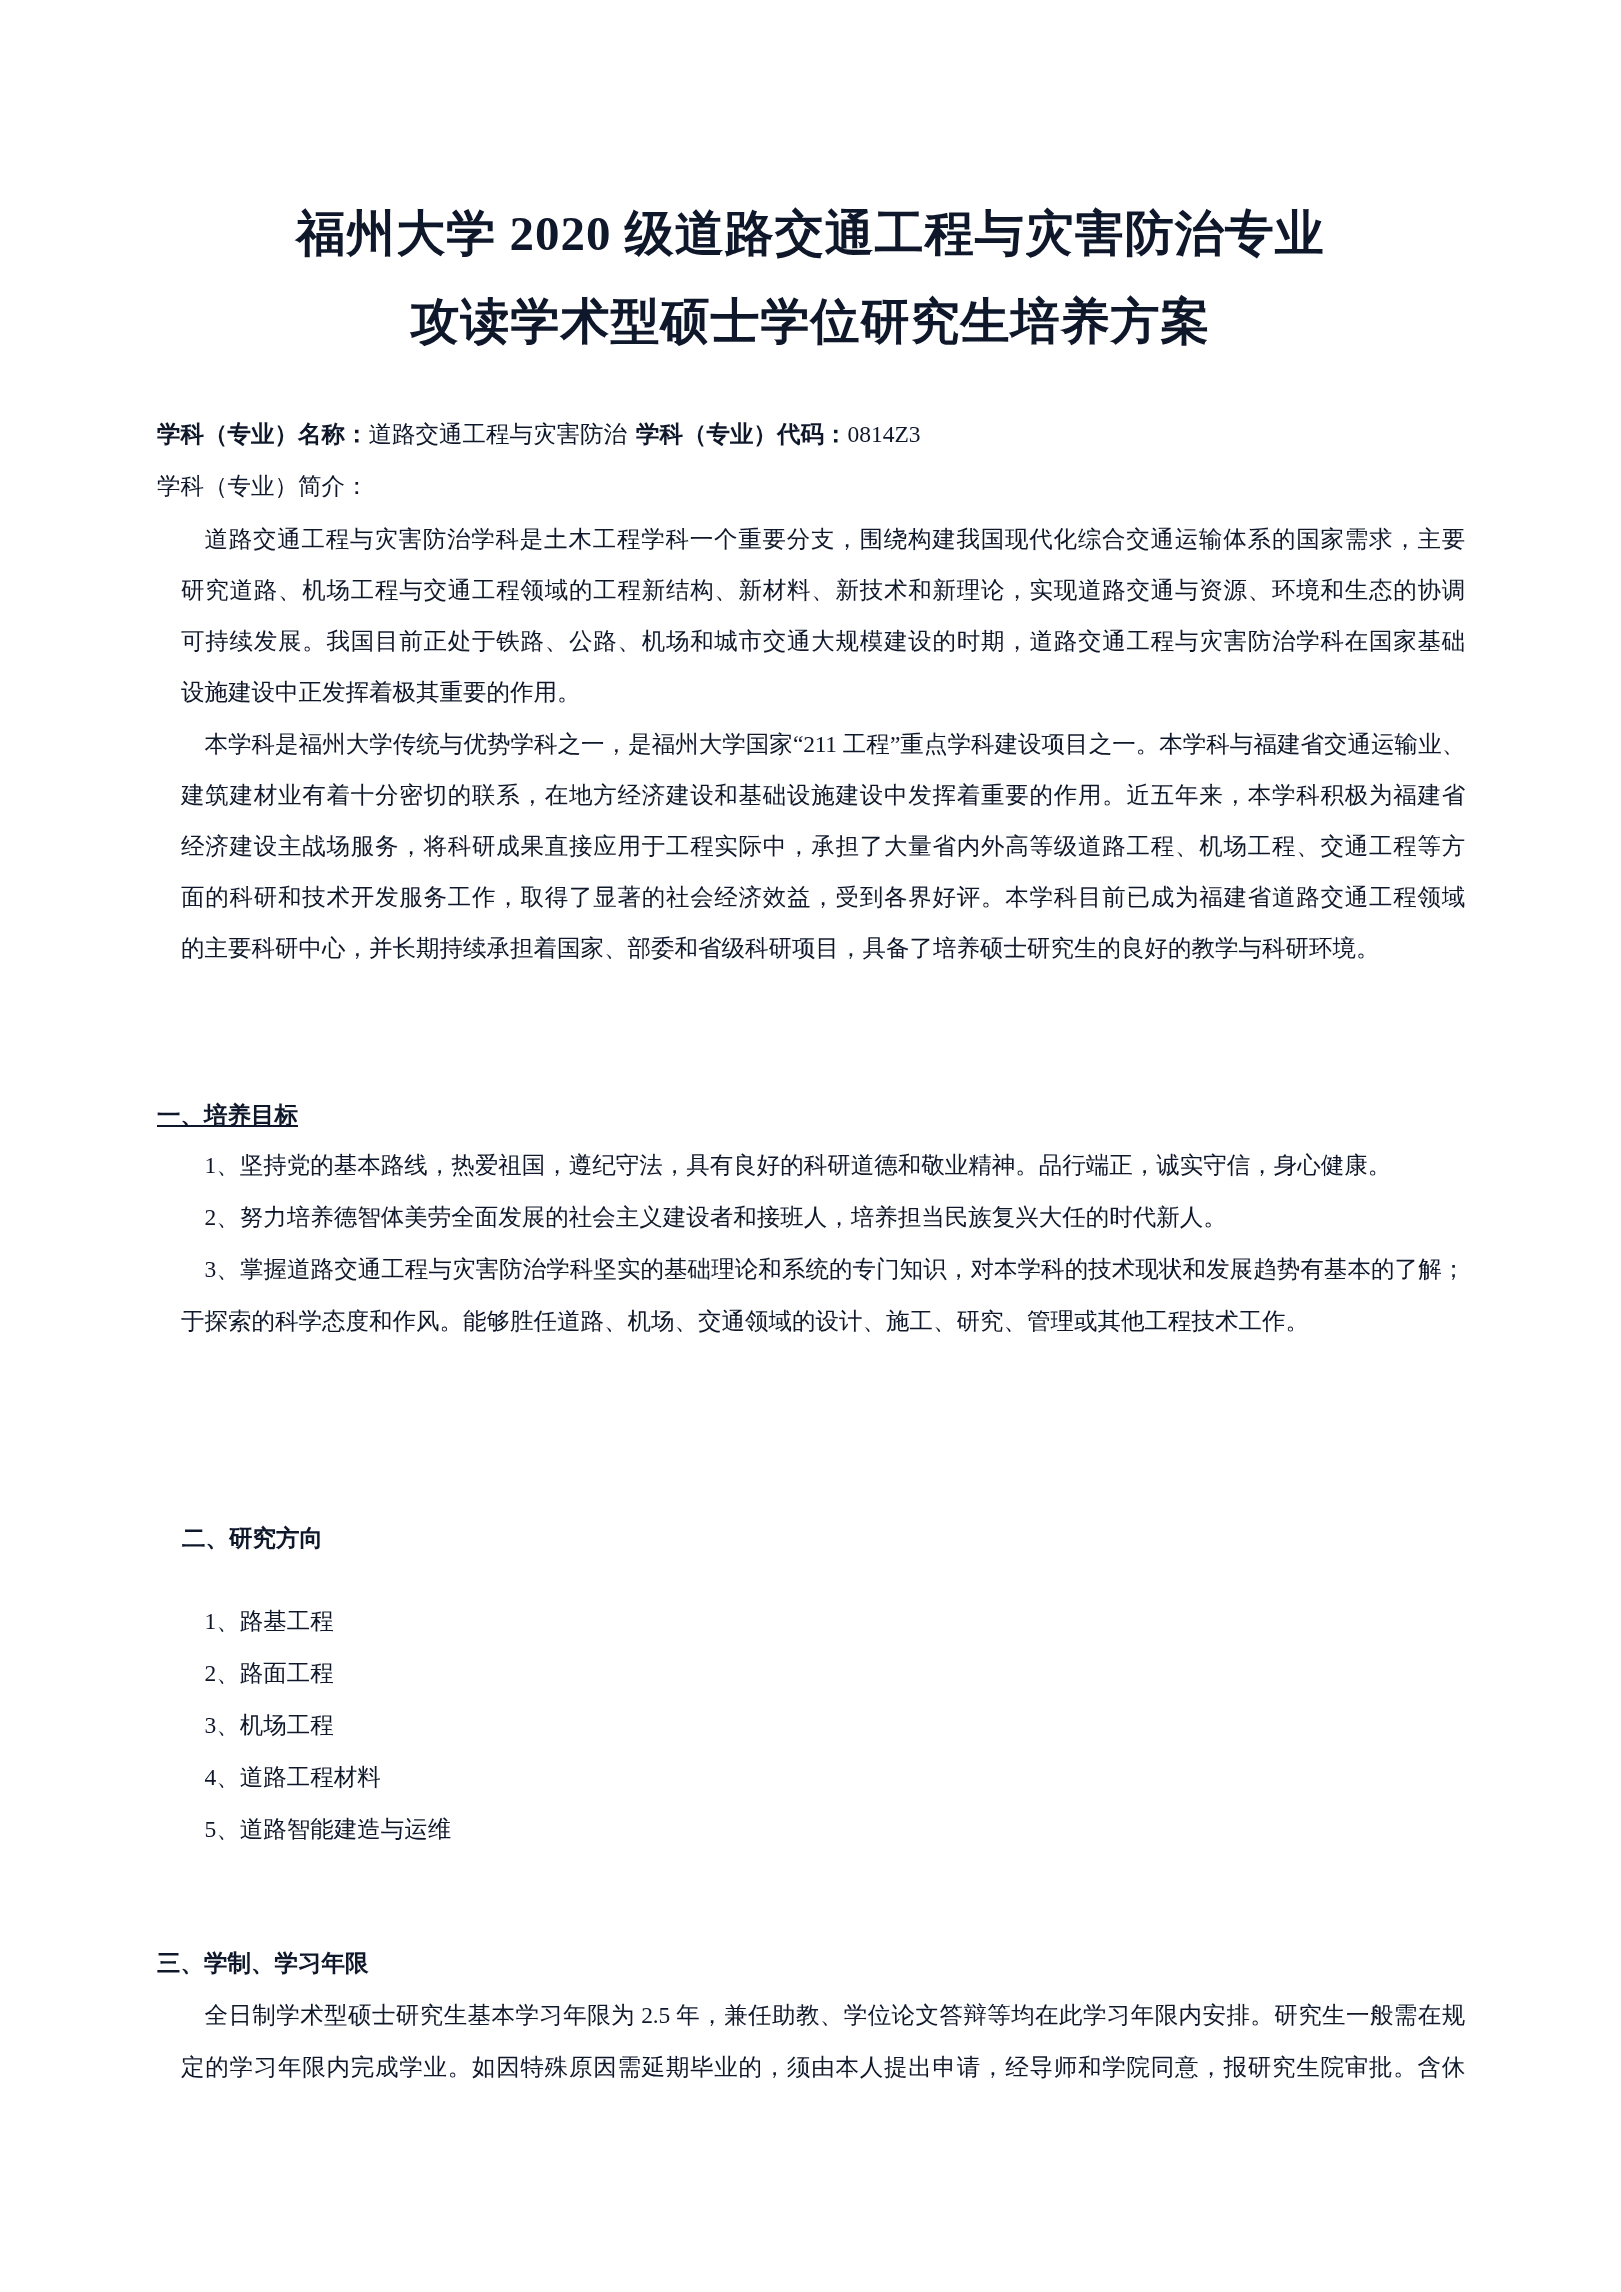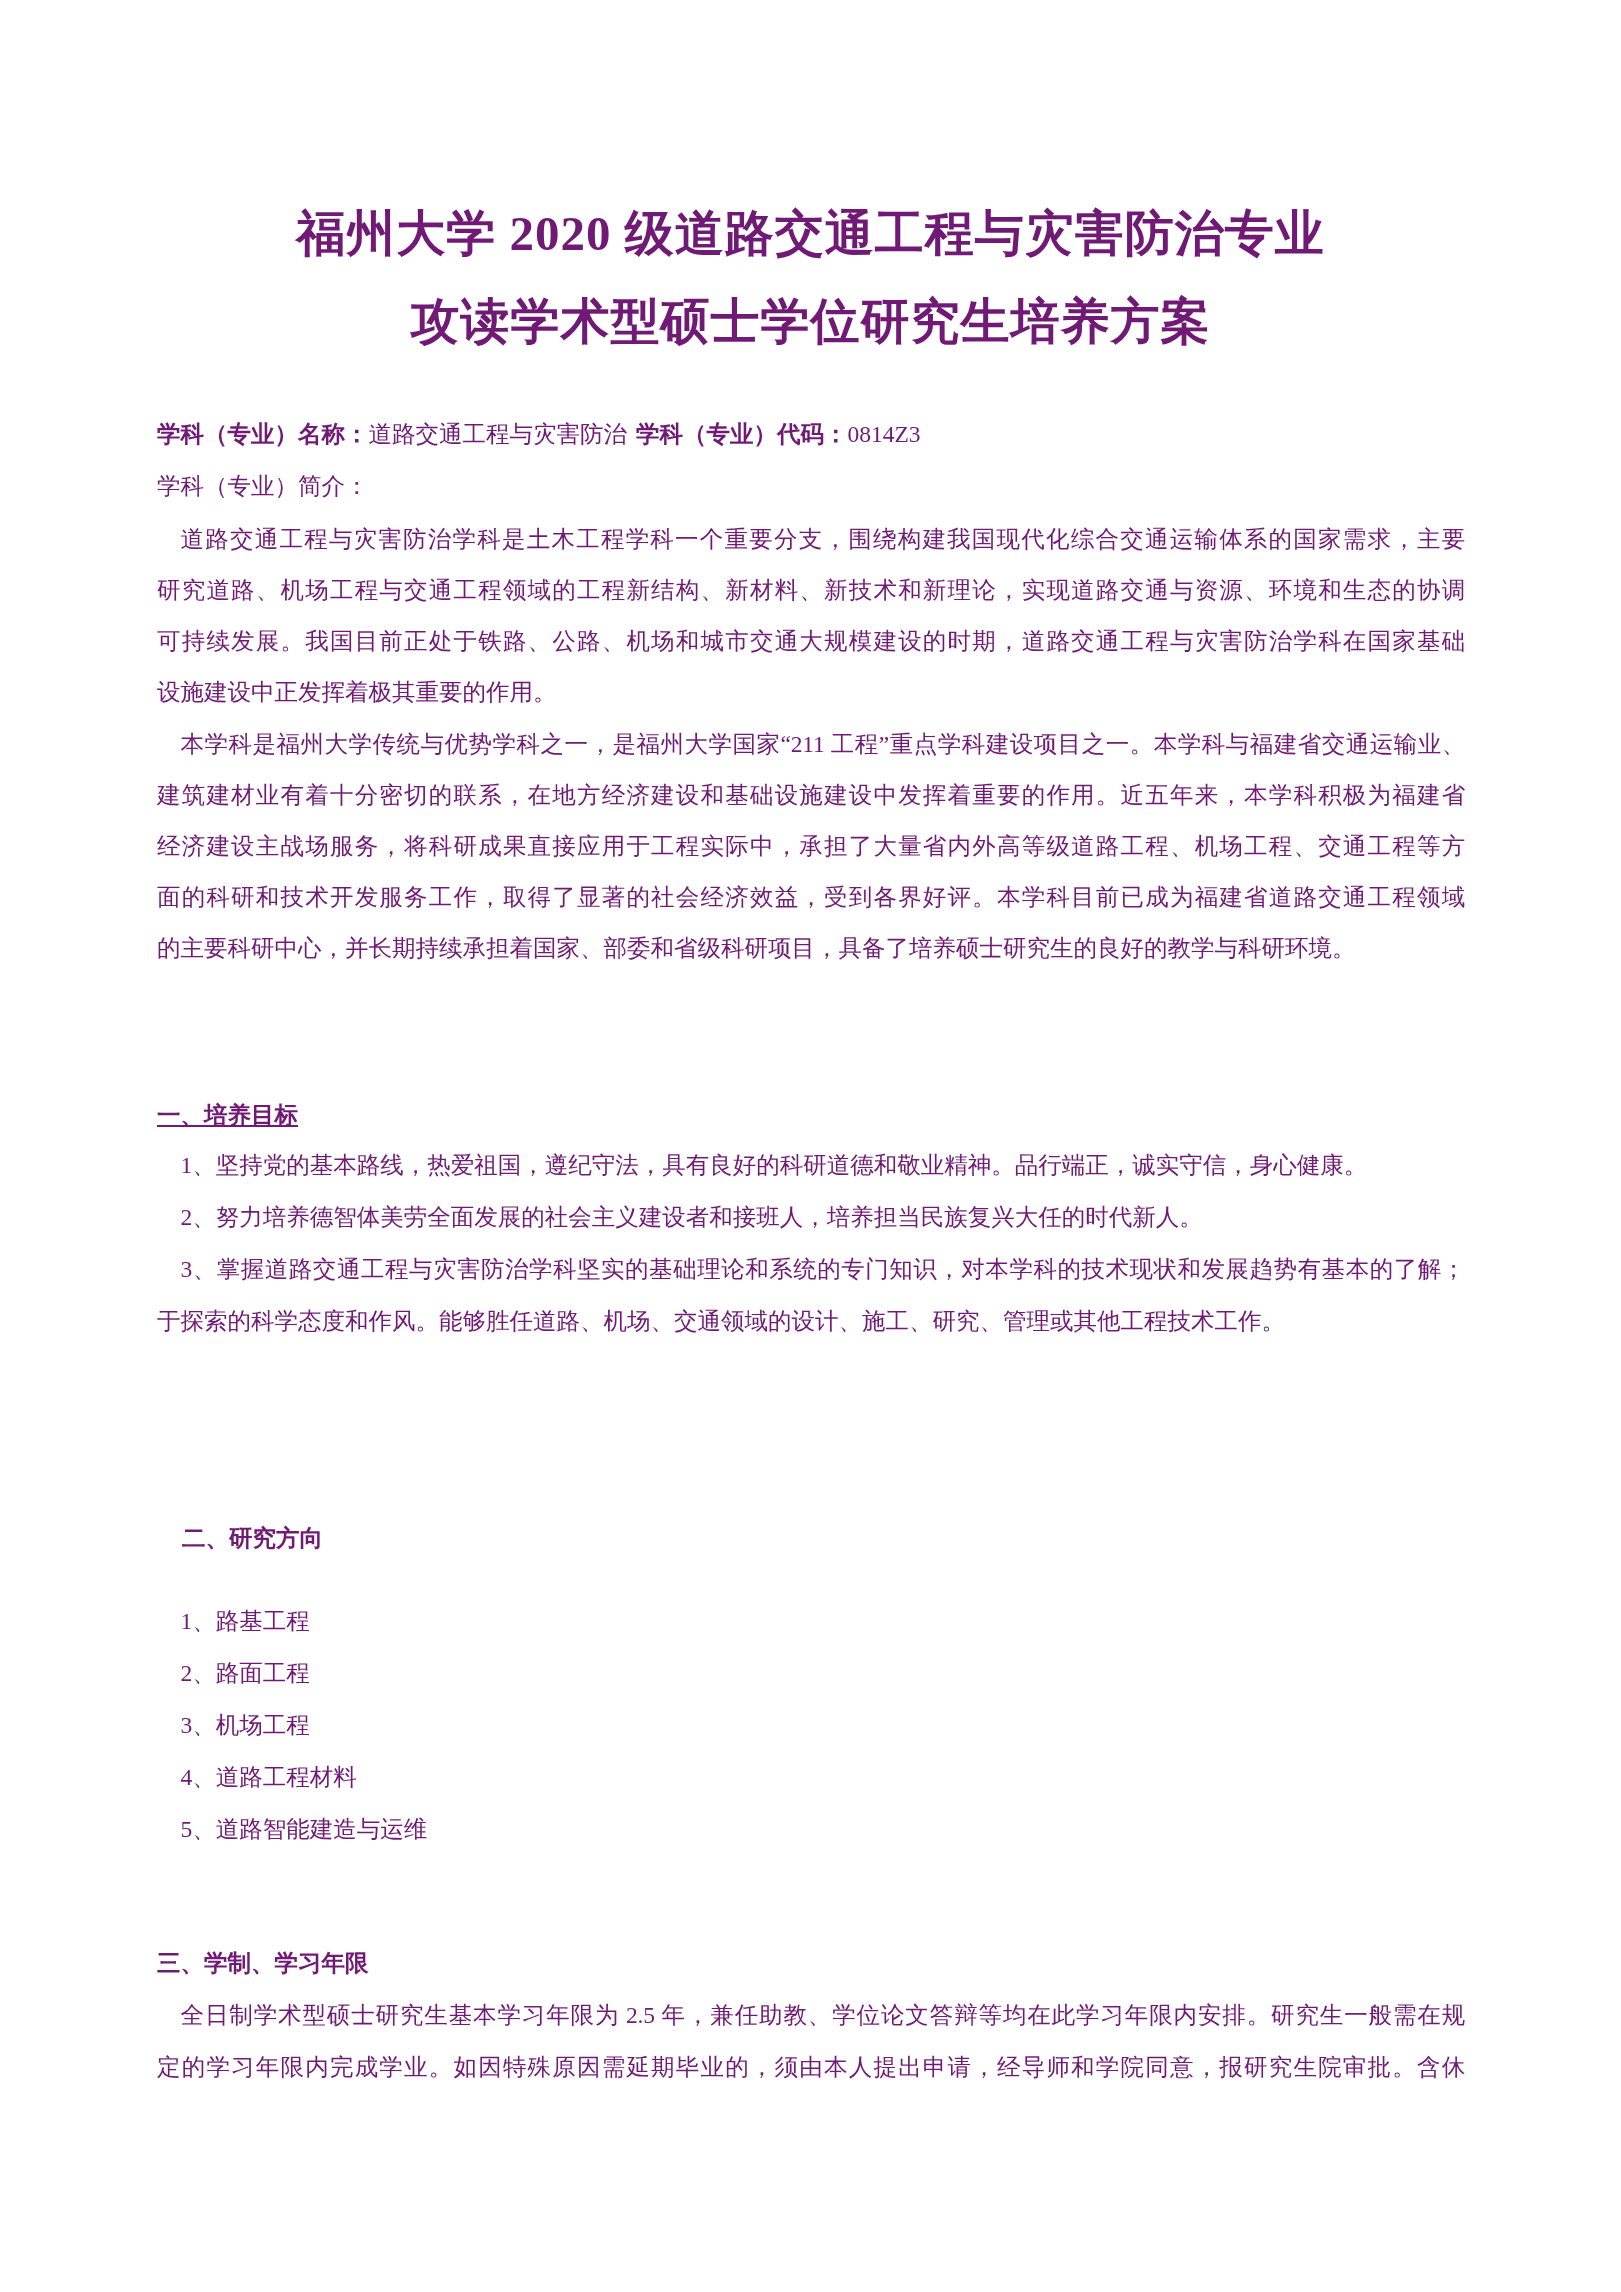--- a/index.html
+++ b/index.html
@@ -5,21 +5,21 @@
   html, body {
     margin: 0;
     padding: 0;
     background: #ffffff;
   }
   .page {
     position: relative;
     width: 1621px;
     height: 2293px;
     background: #ffffff;
-    color: #701a75;
+    color: #0f172a;
     font-family: "Liberation Serif", "DejaVu Serif", serif;
     overflow: hidden;
     border-radius: 13px;
   }
   .title-block {
     position: absolute;
     top: 190px;
     left: 0;
     width: 1621px;
     text-align: center;
@@ -41,21 +41,21 @@
   .intro-label-line { top: 461px; }
   .para1 { top: 514px; }
   .para2 { top: 719px; }
   .h-goals { top: 1090px; font-weight: bold; text-decoration: underline; }
   .goals-lines { top: 1139px; line-height: 52px; }
   .h-directions { top: 1513px; font-weight: bold; margin-left: 25px; }
   .directions-lines { top: 1595px; line-height: 52px; }
   .h-duration { top: 1938px; font-weight: bold; }
   .duration-lines { top: 1989px; line-height: 52px; }
 
-  .tline { text-align: left; white-space: normal; }
+  .tline { text-align: left; white-space: normal; margin-left: 24px; }
   .tline.full {
     text-align: justify;
     text-align-last: justify;
     letter-spacing: -0.2px;
   }
   .tline.ind { padding-left: 23.5px; }
 </style>
 </head>
 <body>
 

